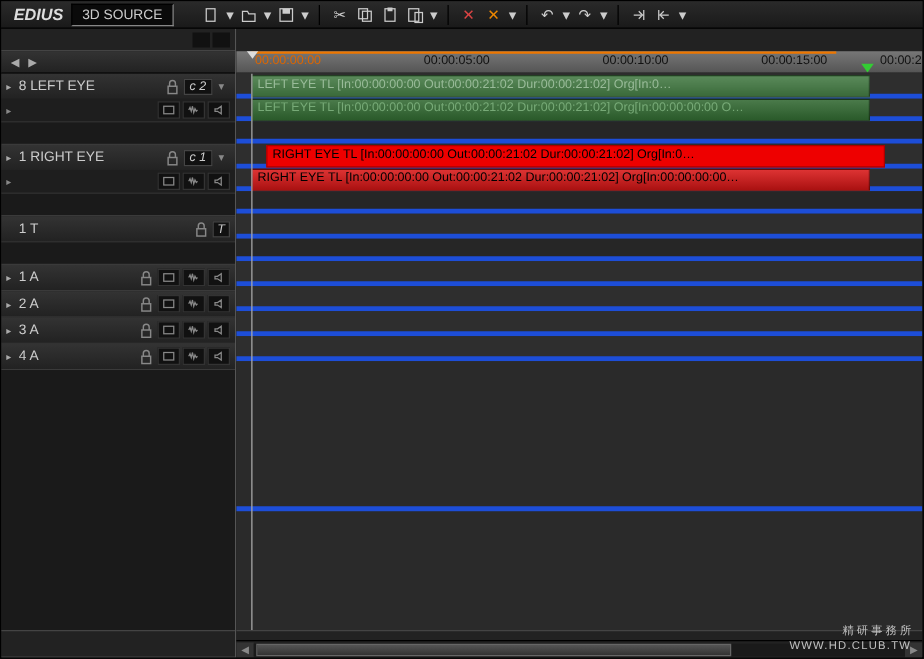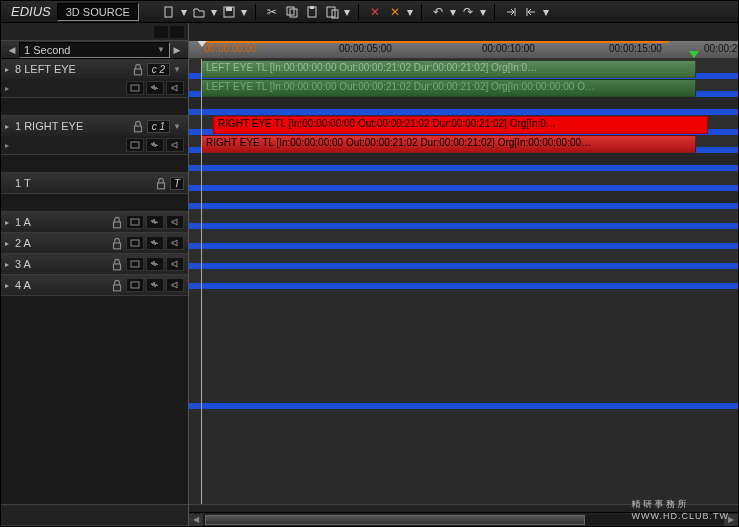--- a/index.html
+++ b/index.html
@@ -1,21 +1,21 @@
 <!DOCTYPE html>
 <html><head>
 <meta charset="utf-8">
 <style>
 * { margin: 0; padding: 0; box-sizing: border-box; font-family: Arial, sans-serif; }
 body { width: 739px; height: 527px; background: #000; overflow: hidden; position: relative; }
 .app { width: 739px; height: 527px; background: #1a1a1a; display: flex; flex-direction: column; border: 1px solid #000; }
 
 
 .toolbar { height: 22px; background: linear-gradient(#2a2a2a,#1a1a1a); display: flex; align-items: center; padding: 0 4px; border-bottom: 1px solid #000; }
-.app-name { color: #ddd; font-size: 13px; font-weight: normal; font-style: italic; padding: 0 6px; }
+.app-name { color: #ddd; font-size: 13px; font-weight: bold; font-style: italic; padding: 0 6px; }
 .proj-name { background: #0a0a0a; color: #ccc; font-size: 11px; padding: 2px 8px; border: 1px inset #333; margin-right: 20px; }
 .tool-sep { width: 1px; height: 16px; background: #000; margin: 0 6px; }
 .tool-btn { width: 20px; height: 18px; display: flex; align-items: center; justify-content: center; color: #ccc; font-size: 12px; cursor: pointer; }
 .tool-btn svg { width: 14px; height: 14px; }
 .tool-btn.drop { width: 10px; }
 .x-red { color: #d44; }
 .x-org { color: #e80; }
 
 
 .tabs { height: 20px; background: #1a1a1a; display: flex; align-items: flex-end; padding: 0 4px; border-bottom: 1px solid #555; }
@@ -54,40 +54,40 @@
 
 .ruler { height: 18px; background: linear-gradient(#777,#555); position: relative; border-bottom: 1px solid #333; font-size: 10px; color: #111; overflow: hidden; }
 .ruler .tick { position: absolute; top: 2px; white-space: nowrap; }
 .ruler .tick0 { position: absolute; top: 2px; color: #d60; white-space: nowrap; }
 .playhead-top { position: absolute; left: 7px; top: -2px; width: 0; height: 0; border-left: 6px solid transparent; border-right: 6px solid transparent; border-top: 8px solid #ddd; }
 .marker-end { position: absolute; top: 10px; width: 0; height: 0; border-left: 5px solid transparent; border-right: 5px solid transparent; border-top: 7px solid #3c3; }
 .orange-bar { position: absolute; height: 2px; background: #e70; left: 12px; top: 0; }
 
 
 .tracks { flex: 1; background: #2a2a2a; position: relative; }
-.track-row { background: #2e2e2e; border-bottom: 6px solid #1d4ed8; position: relative; }
+.track-row { background: #2e2e2e; border-bottom: 4px solid #1d4ed8; position: relative; }
 .track-row.h20 { height: 20px; }
 .track-row.h18 { height: 18px; }
 .track-row.gap { background: #262626; }
 .playline { position: absolute; left: 12px; top: 0; bottom: 0; width: 1px; background: #aaa; z-index: 5; }
 
 .clip { position: absolute; left: 12px; height: 18px; top: 1px; border: 1px solid rgba(0,0,0,0.4); font-size: 10px; padding: 1px 4px; white-space: nowrap; overflow: hidden; cursor: pointer; }
 .clip.green1 { background: linear-gradient(#5a8a5a,#3a6a3a); color: #9b9; }
 .clip.green2 { background: linear-gradient(#4a7a4a,#2a5a2a); color: #7a7; }
 .clip.red1 { background: #e00; color: #000; border: 1px solid #a00; }
 .clip.red2 { background: linear-gradient(#d33,#a11); color: #000; }
 
 
 .hscroll { height: 14px; background: #222; display: flex; align-items: center; border-top: 1px solid #000; }
 .hscroll .arr { width: 14px; height: 12px; background: #333; display: flex; align-items: center; justify-content: center; color: #888; font-size: 8px; cursor: pointer; }
 .hscroll .trackbar { flex: 1; background: #1a1a1a; height: 10px; position: relative; }
 .hscroll .thumb { position: absolute; left: 2px; top: 0; height: 10px; width: 380px; background: linear-gradient(#555,#333); border: 1px solid #666; cursor: pointer; }
 
 
-.wm { position: absolute; right: 10px; bottom: 6px; color: #ddd; font-family: Arial; opacity: 0.85; }
+.wm { position: absolute; right: 10px; bottom: 6px; color: #ddd; font-family: Arial; opacity: 0.85; text-align: right; }
 .wm .big { font-size: 22px; font-weight: bold; font-style: italic; letter-spacing: 1px; text-shadow: 1px 1px 2px #000; }
 .wm .sm { font-size: 9px; letter-spacing: 1px; }
 .wm .zh { font-size: 9px; }
 </style>
 </head>
 <body>
 
 <div class="app">
 
   <div class="toolbar">
@@ -159,24 +159,20 @@
 
   <div class="main">
 
     <div class="left">
       <div class="left-hdr">
         <div class="mini"></div>
         <div class="mini"></div>
       </div>
       <div class="scale-row">
         <div class="scale-arr">◀</div>
-        <div class="scale-sel">
-          <span>1 Second</span>
-          <span class="dd">▼</span>
-        </div>
         <div class="scale-arr">▶</div>
       </div>
 
       <div class="track-hdr">
         <div class="track-title">
           <span class="tri">▸</span>
           <span class="name">8 LEFT EYE</span>
           <span class="lock">
               <svg viewBox="0 0 12 12">
                 <rect x="3" y="6" width="6" height="5" fill="none" stroke="#888"></rect>

